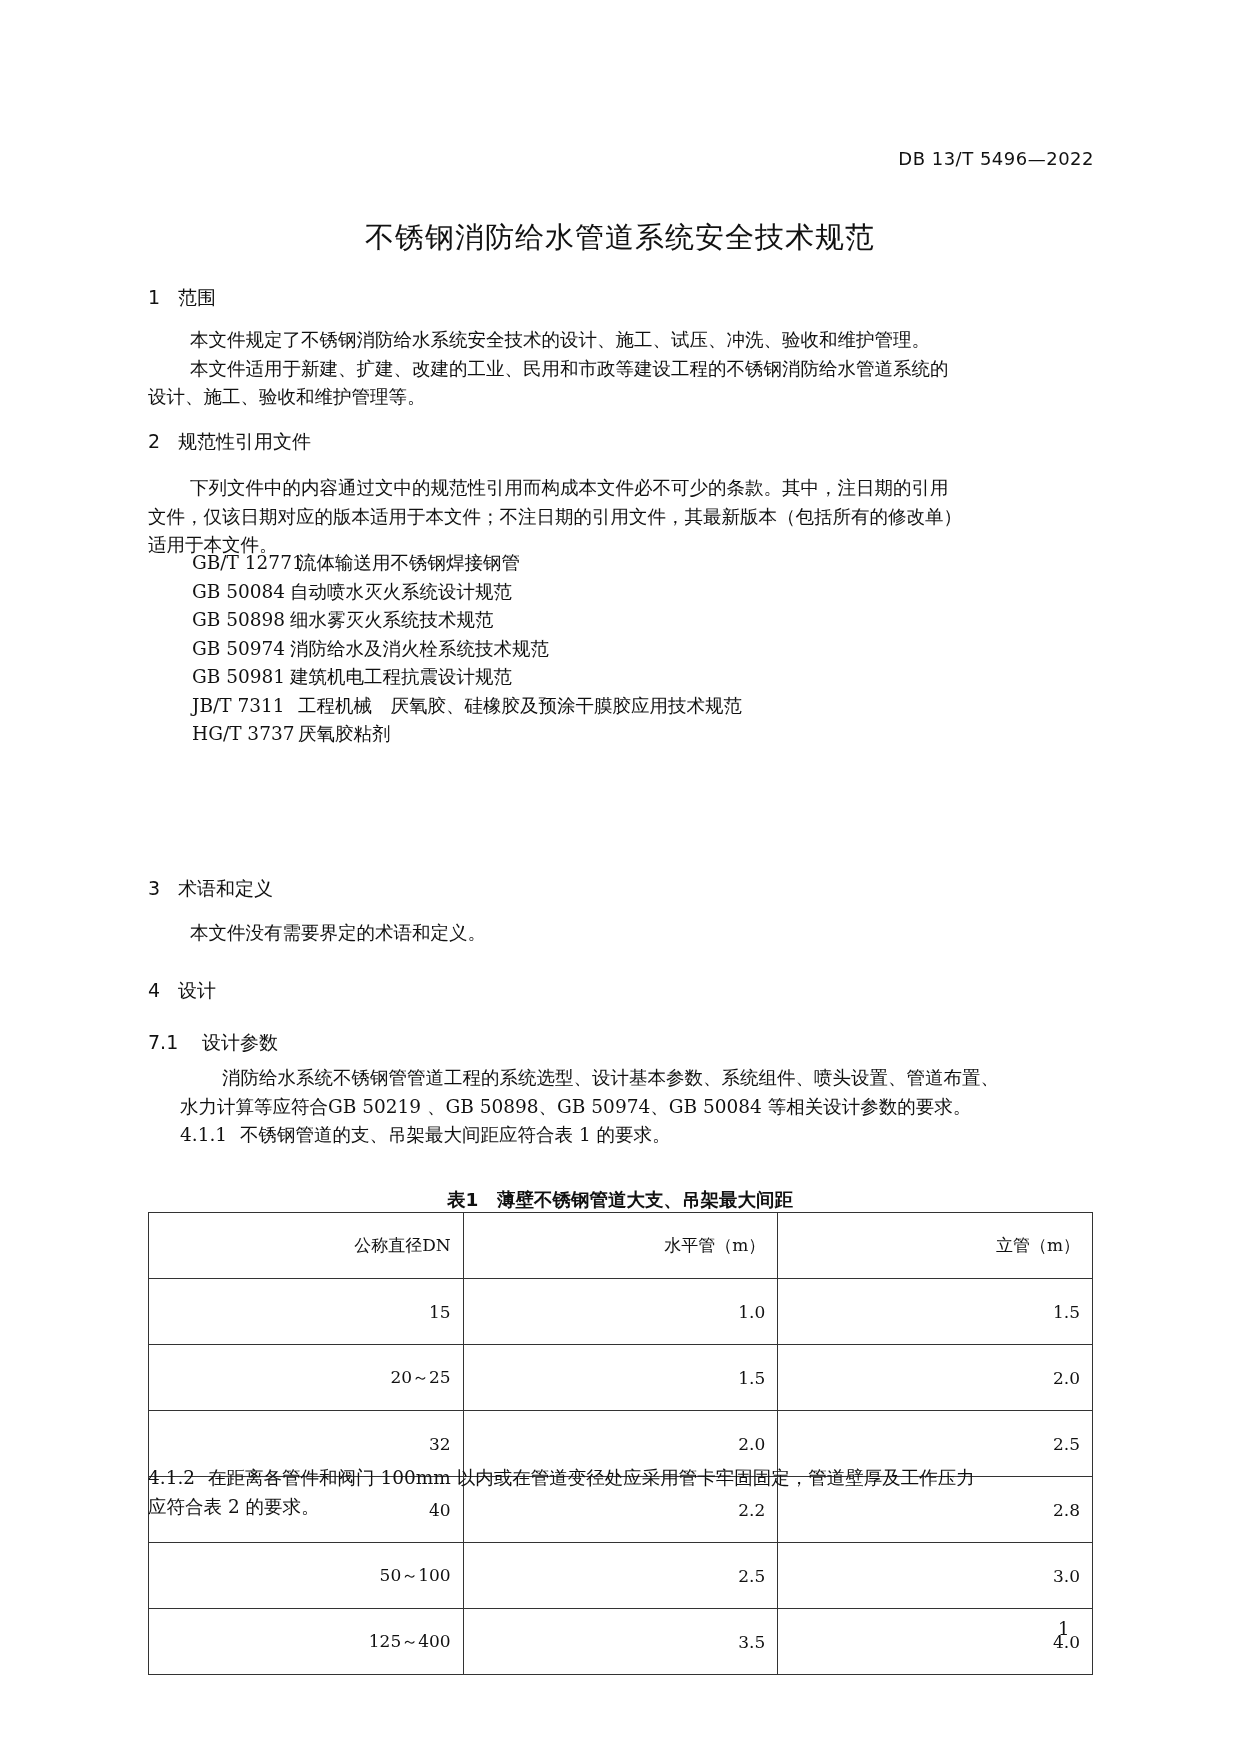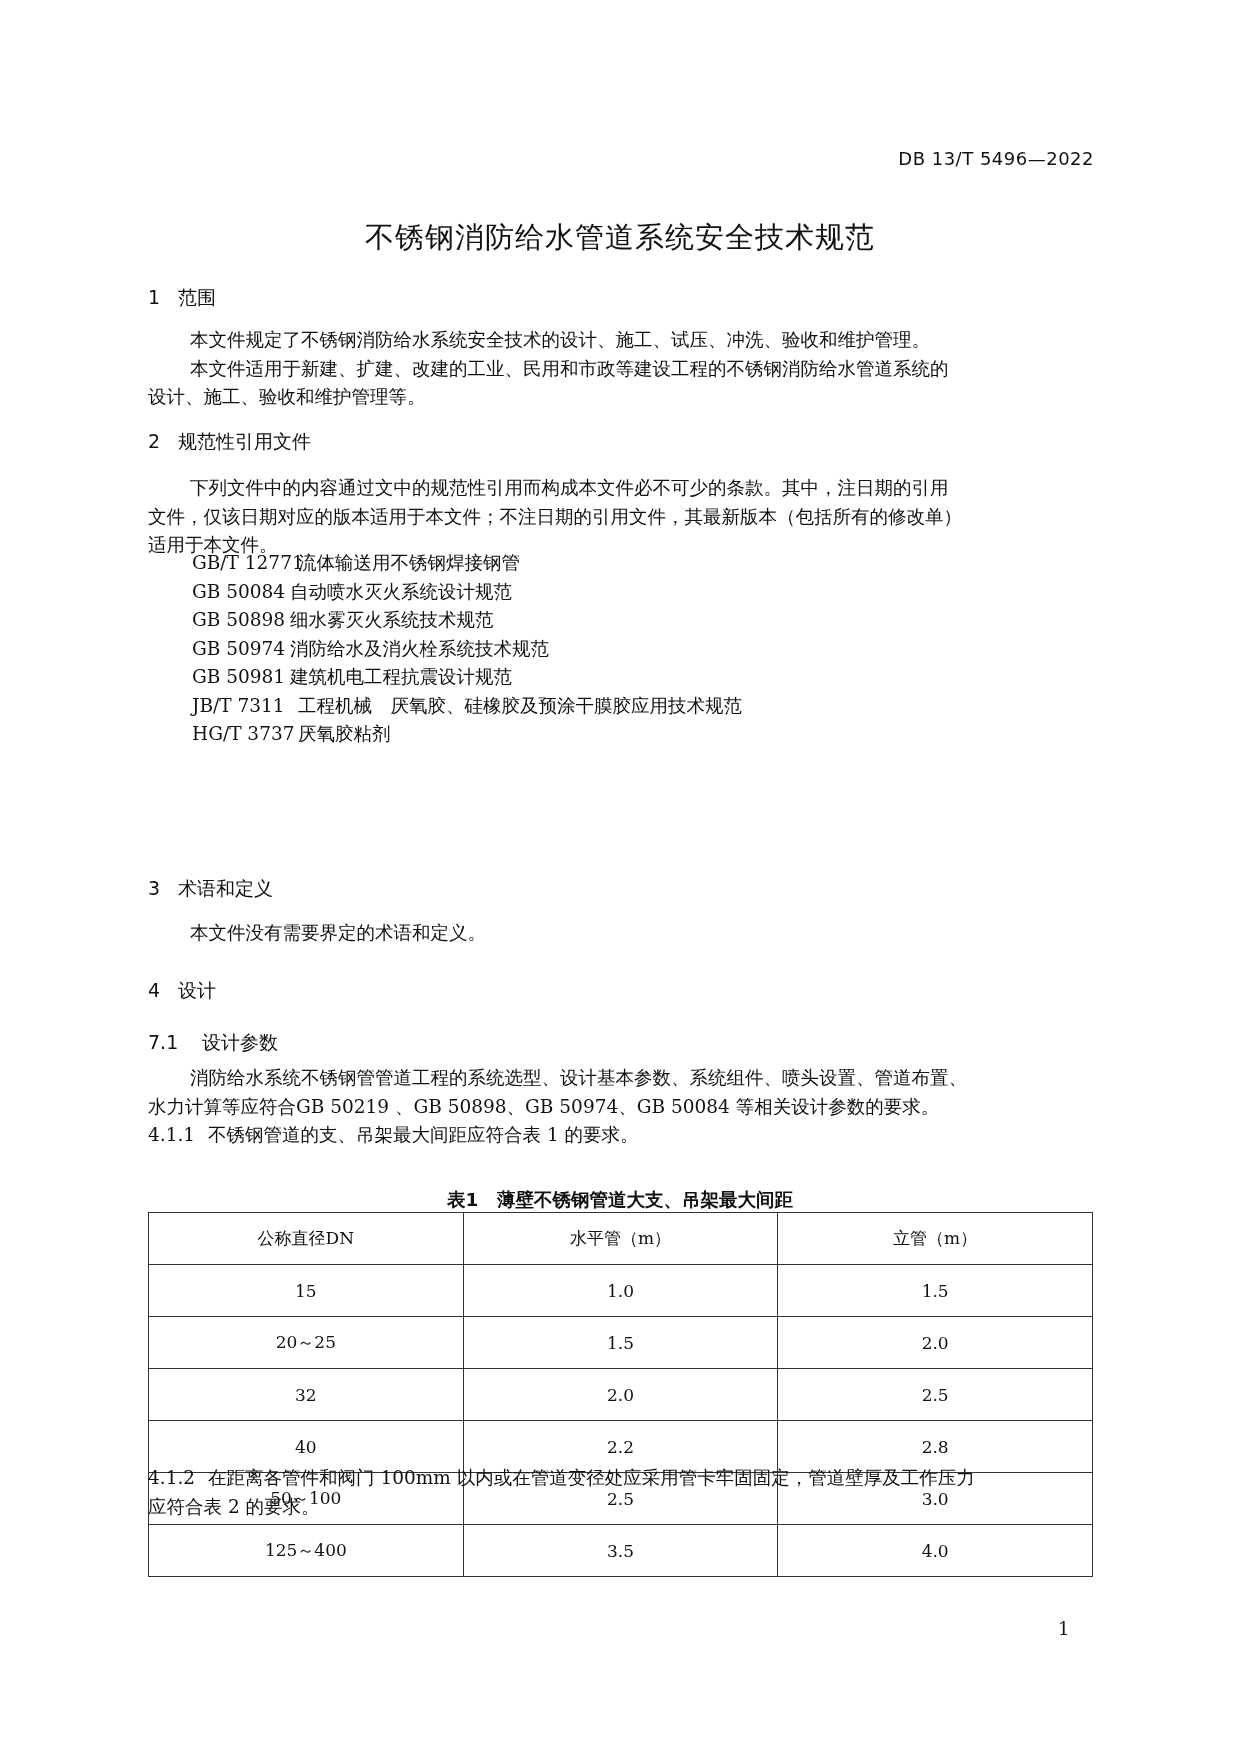--- a/index.html
+++ b/index.html
@@ -15,22 +15,22 @@
   .h.sub .num { min-width: 54px; }
   .p { left: 148px; width: 945px; font-size: 18.5px; line-height: 28.5px; }
   .p .indent { padding-left: 42px; }
   .refs { left: 192px; font-size: 18.5px; line-height: 28.5px; }
   .refs .row { white-space: pre; }
   .refs .code { display: inline-block; }
   .caption { left: 0; width: 1240px; top: 1187px; text-align: center;
              font-family: "DejaVu Sans", "Liberation Sans", sans-serif; font-size: 18.5px; font-weight: bold; }
   table.t { position: absolute; left: 148px; top: 1212px; width: 945px; border-collapse: collapse;
             font-size: 17px; }
-  table.t td, table.t th { border: 1.5px solid #333; height: 41px; text-align: center; font-weight: normal;
-                           padding: 5px; width: 33.33%; }
+  table.t td, table.t th { border: 1.5px solid #333; height: 41px; text-align: right; font-weight: normal;
+                           padding: 12px; width: 33.33%; }
   .pagenum { left: 1058px; top: 1618px; font-size: 18px; }
 </style>
 </head>
 <body>
 
 <div class="abs std-code">DB 13/T 5496—2022</div>
 <div class="abs title">不锈钢消防给水管道系统安全技术规范</div>
 
 <div class="abs h" style="top:285px;">
   <span class="num">1</span><span>范围</span>
@@ -65,21 +65,21 @@
 <div class="abs p" style="top:919px;">
   <div class="indent">本文件没有需要界定的术语和定义。</div>
 </div>
 
 <div class="abs h" style="top:978px;">
   <span class="num">4</span><span>设计</span>
 </div>
 <div class="abs h sub" style="top:1030px;">
   <span class="num">7.1</span><span>设计参数</span>
 </div>
-<div class="abs p" style="top:1064px;">
+<div class="abs p" style="top:1064px;margin-left:32px;">
   <div class="indent">消防给水系统不锈钢管管道工程的系统选型、设计基本参数、系统组件、喷头设置、管道布置、</div>
   <div>水力计算等应符合GB 50219 、GB 50898、GB 50974、GB 50084 等相关设计参数的要求。</div>
   <div><span style="display:inline-block;width:60px">4.1.1</span><span>不锈钢管道的支、吊架最大间距应符合表 1 的要求。</span></div>
 </div>
 
 <div class="abs caption">表1　薄壁不锈钢管道大支、吊架最大间距</div>
 <table class="t">
   <thead>
     <tr>
       <th>公称直径DN</th>

